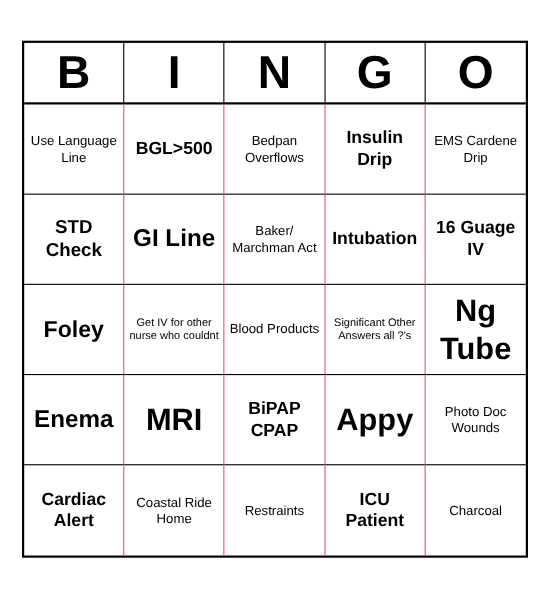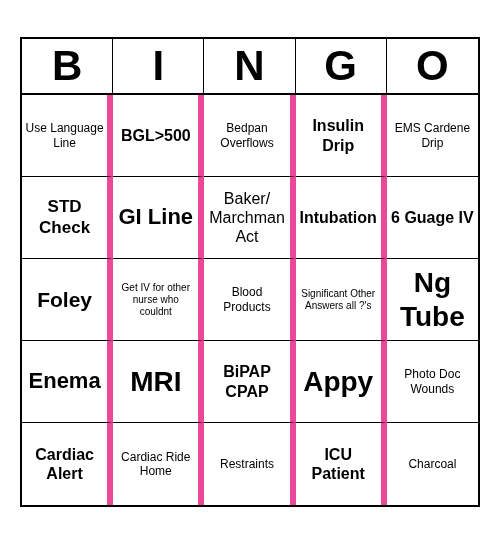--- a/index.html
+++ b/index.html
@@ -31,21 +31,21 @@
     }
     .bingo-header-cell:last-child {
       border-right: none;
     }
     .bingo-grid {
       display: grid;
       grid-template-columns: repeat(5, 1fr);
       grid-template-rows: repeat(5, 1fr);
     }
     .bingo-cell {
-      border-right: 6px solid #ec4899;
+      border-right: 1px solid #ec4899;
       border-bottom: 1px solid #000;
       text-align: center;
       display: flex;
       align-items: center;
       justify-content: center;
       padding: 4px 3px;
       min-height: 82px;
       font-size: 12px;
       line-height: 1.2;
     }
@@ -85,28 +85,28 @@
       </div>
       <div class="bingo-cell" style="font-size: 12px;">
         <span class="cell-text">EMS Cardene Drip</span>
       </div>
       <div class="bingo-cell" style="font-size: 17px; font-weight: bold; text-align: center;">
         <span class="cell-text">STD Check</span>
       </div>
       <div class="bingo-cell" style="font-size: 22px; font-weight: bold;">
         <span class="cell-text">GI Line</span>
       </div>
-      <div class="bingo-cell" style="font-size: 16px; justify-content: center;">
+      <div class="bingo-cell" style="font-size: 12px; justify-content: center;">
         <span class="cell-text">Baker/ Marchman Act</span>
       </div>
       <div class="bingo-cell" style="font-size: 16px; font-weight: bold;">
         <span class="cell-text">Intubation</span>
       </div>
       <div class="bingo-cell" style="font-size: 16px; font-weight: bold;">
-        <span class="cell-text">6 Guage IV</span>
+        <span class="cell-text">16 Guage IV</span>
       </div>
       <div class="bingo-cell" style="font-size: 21px; font-weight: bold;">
         <span class="cell-text">Foley</span>
       </div>
       <div class="bingo-cell" style="font-size: 10px; text-align: center;">
         <span class="cell-text">Get IV for other nurse who couldnt</span>
       </div>
       <div class="bingo-cell" style="font-size: 12px;">
         <span class="cell-text">Blood Products</span>
       </div>
@@ -128,21 +128,21 @@
       <div class="bingo-cell" style="font-size: 28px; font-weight: bold;">
         <span class="cell-text">Appy</span>
       </div>
       <div class="bingo-cell" style="font-size: 12px;">
         <span class="cell-text">Photo Doc Wounds</span>
       </div>
       <div class="bingo-cell" style="font-size: 16px; font-weight: bold;">
         <span class="cell-text">Cardiac Alert</span>
       </div>
       <div class="bingo-cell" style="font-size: 12px;">
-        <span class="cell-text">Cardiac Ride Home</span>
+        <span class="cell-text">Coastal Ride Home</span>
       </div>
       <div class="bingo-cell" style="font-size: 12px;">
         <span class="cell-text">Restraints</span>
       </div>
       <div class="bingo-cell" style="font-size: 16px; font-weight: bold;">
         <span class="cell-text">ICU Patient</span>
       </div>
       <div class="bingo-cell" style="font-size: 12px;">
         <span class="cell-text">Charcoal</span>
       </div>

